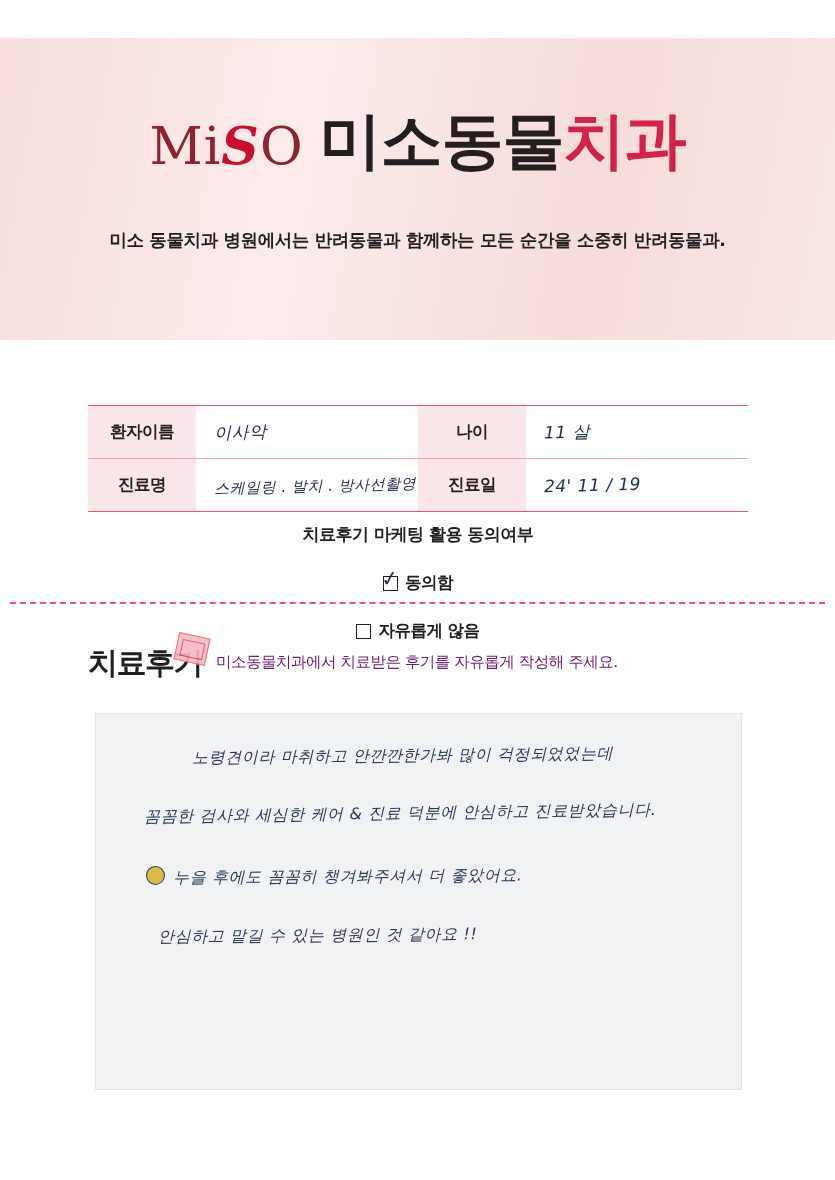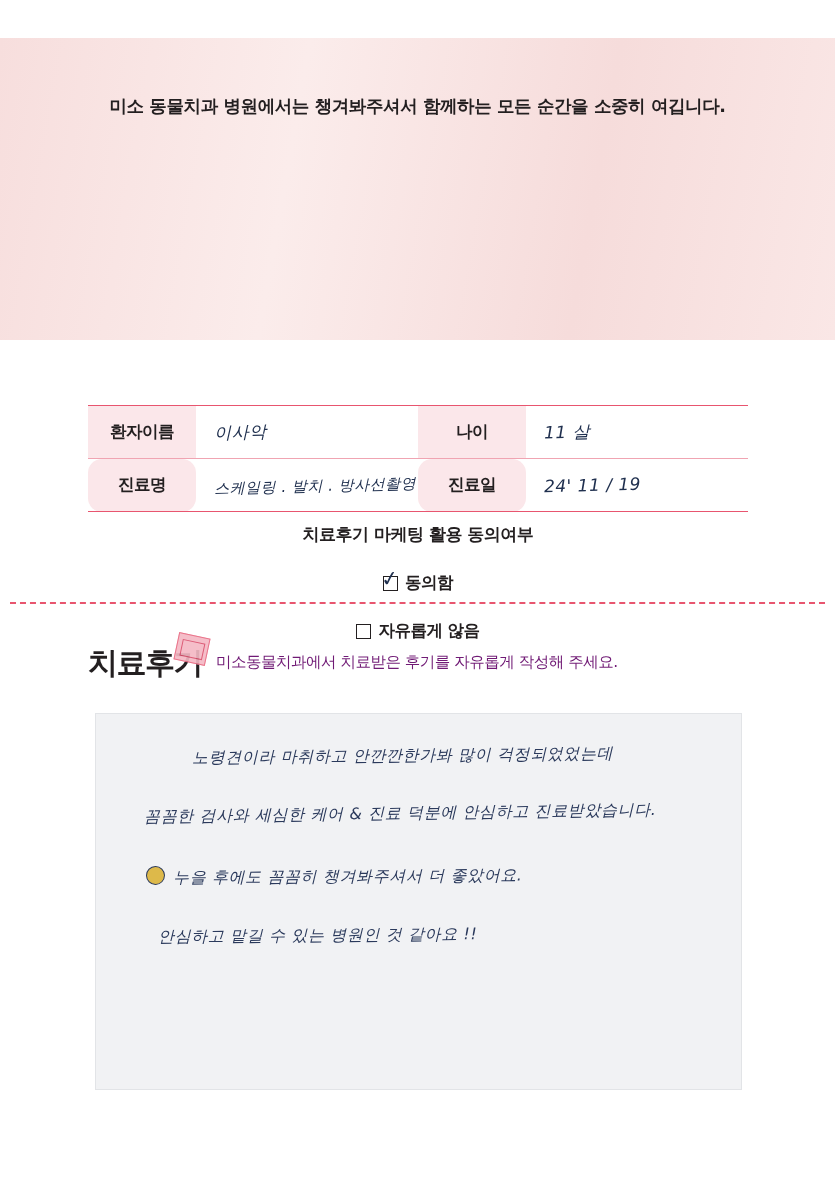--- a/index.html
+++ b/index.html
@@ -95,21 +95,21 @@
     width: 100%;
     table-layout: fixed;
   }
   table.info td {
     height: 50px;
     vertical-align: middle;
     border-top: 1.6px solid #e8556f;
     border-bottom: 1.6px solid #e8556f;
   }
   table.info tr:first-child td { border-bottom: 1px solid #f0a4b2; }
-  table.info tr:last-child td { border-top: none; border-radius: 14px; }
+  table.info tr:last-child td { border-top: none; }
   .lbl {
     width: 106px;
     background: #fbe7ea;
     text-align: center;
     font-family: "DejaVu Sans", sans-serif;
     font-size: 16.5px;
     font-weight: 700;
     color: #231f20;
     letter-spacing: -0.5px;
   }
@@ -273,21 +273,30 @@
     background: #ddb94a;
     margin-right: 8px;
     vertical-align: -2px;
   }
 </style>
 </head>
 <body>
 
 <div class="banner">
   <div class="banner-inner">
-    <div class="banner-tagline">미소 동물치과 병원에서는 챙겨봐주셔서 함께하는 모든 순간을 소중히 여깁니다.</div>
+    <div class="logo-row">
+      <span class="logo-miso">
+        <span class="m">M</span><span class="i">i</span><span class="s">S</span><span class="o">O</span>
+      </span>
+      <span class="logo-kr">
+        <span class="dark">미소동물</span>
+          <span class="accent">치과</span>
+      </span>
+    </div>
+    <div class="banner-tagline">미소 동물치과 병원에서는 반려동물과 함께하는 모든 순간을 소중히 반려동물과.</div>
   </div>
 </div>
 
 <div class="info-section">
   <table class="info">
     <tbody>
         <tr>
       <td class="lbl">환자이름</td>
       <td class="val">
         <span class="hand">이사악</span>

